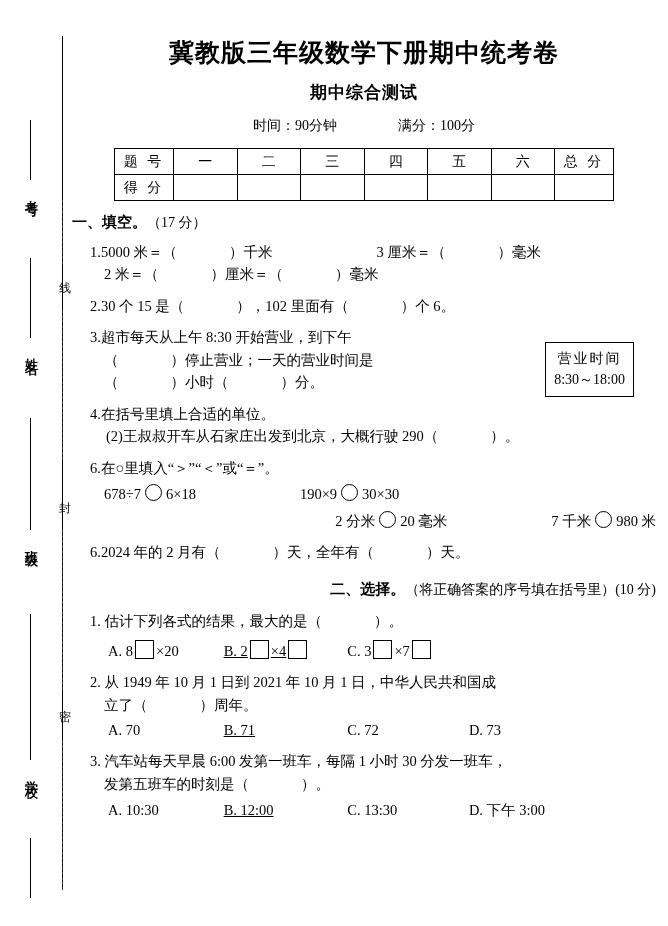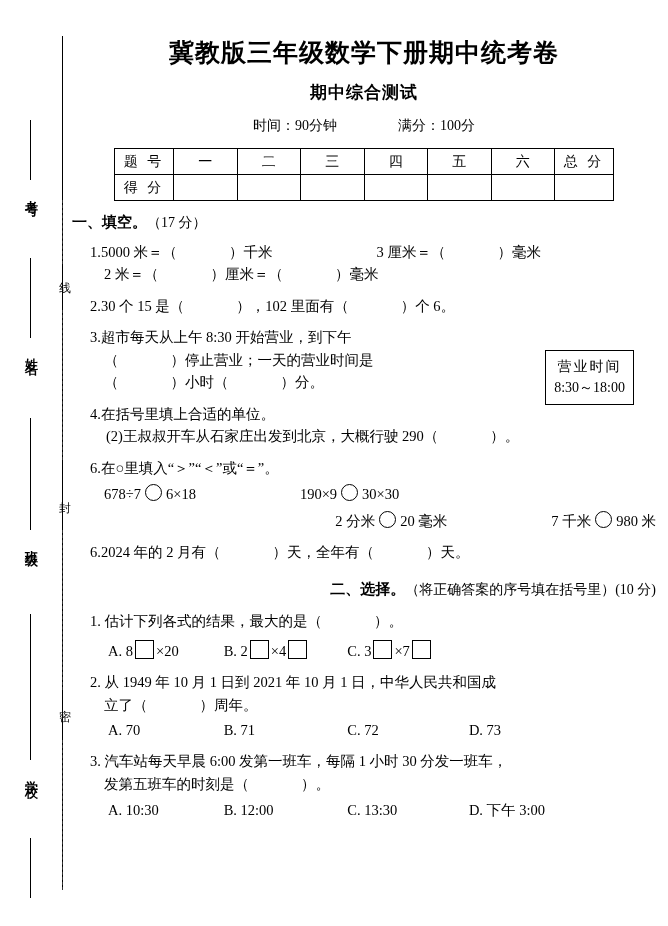--- a/index.html
+++ b/index.html
@@ -117,21 +117,21 @@
     padding:5px 8px 6px 8px;
     text-align:center;
     font-size:14px;
     line-height:1.5;
   }
   .noteBox .nb1 { letter-spacing:2px; }
 
   .choices { padding-left:36px; font-size:14.5px; margin-top:6px; }
   .choices span.c { display:inline-block; }
   .cw1 { width:112px; }
-  .cw2 { width:120px; }
+  .cw2 { width:120px;text-decoration:underline; }
   .cw3 { width:118px; }
 </style>
 </head>
 <body>
 
 <div class="page">
 
   <div class="left-col">
     <div class="vline" style="left:62px; top:36px; height:854px;"></div>
 
@@ -209,21 +209,21 @@
     </div>
 
     <div class="q" style="position:relative;">
       <span class="ln">3.超市每天从上午 8:30 开始营业，到下午</span>
       <span class="ln" style="padding-left:14px;">
         <span>（</span><span class="blank"></span><span>）停止营业；一天的营业时间是</span>
       </span>
       <span class="ln" style="padding-left:14px;">
         <span>（</span><span class="blank"></span><span>）小时（</span><span class="blank"></span><span>）分。</span>
       </span>
-      <div class="noteBox" style="right:22px; top:24px;">
+      <div class="noteBox" style="right:22px; top:16px;">
         <div class="nb1">营业时间</div>
         <div>8:30～18:00</div>
       </div>
     </div>
 
     <div class="q">
       <span class="ln">4.在括号里填上合适的单位。</span>
       <span class="ln" style="padding-left:16px;">
         <span>(2)王叔叔开车从石家庄出发到北京，大概行驶 290（</span><span class="blank"></span><span>）。</span>
       </span>

